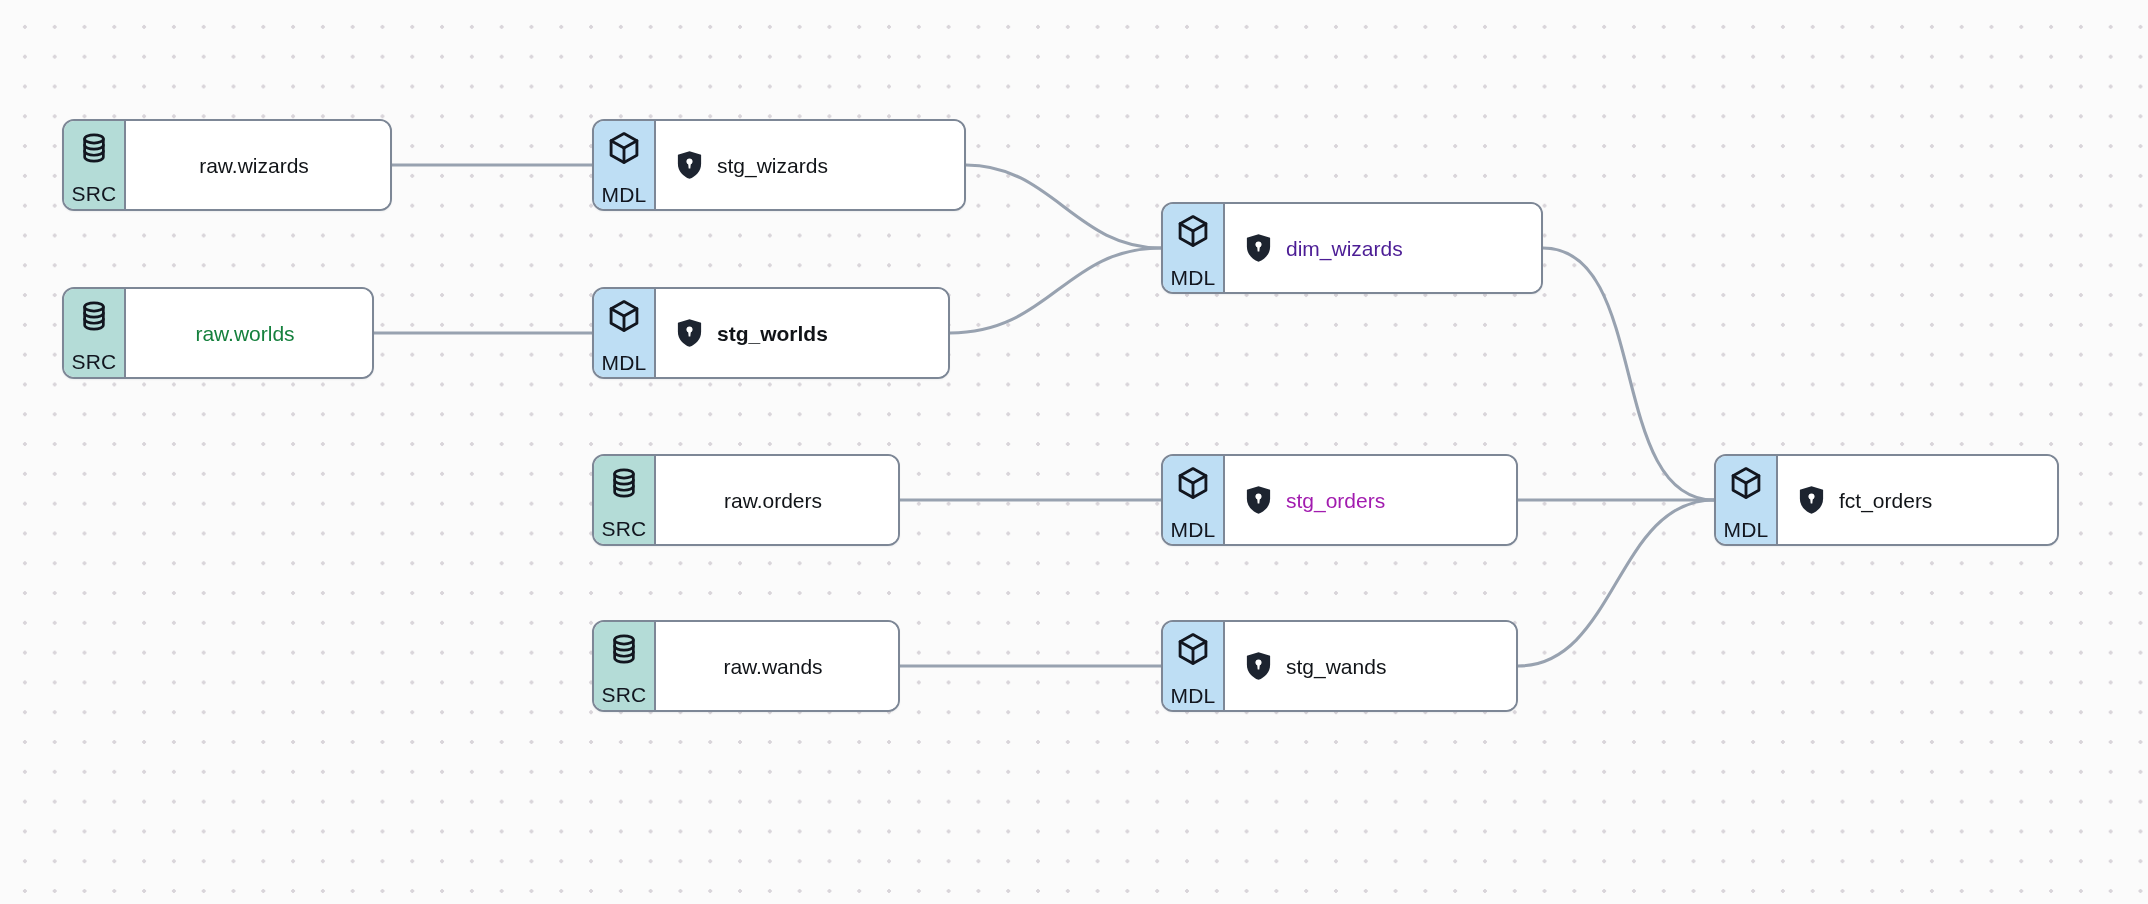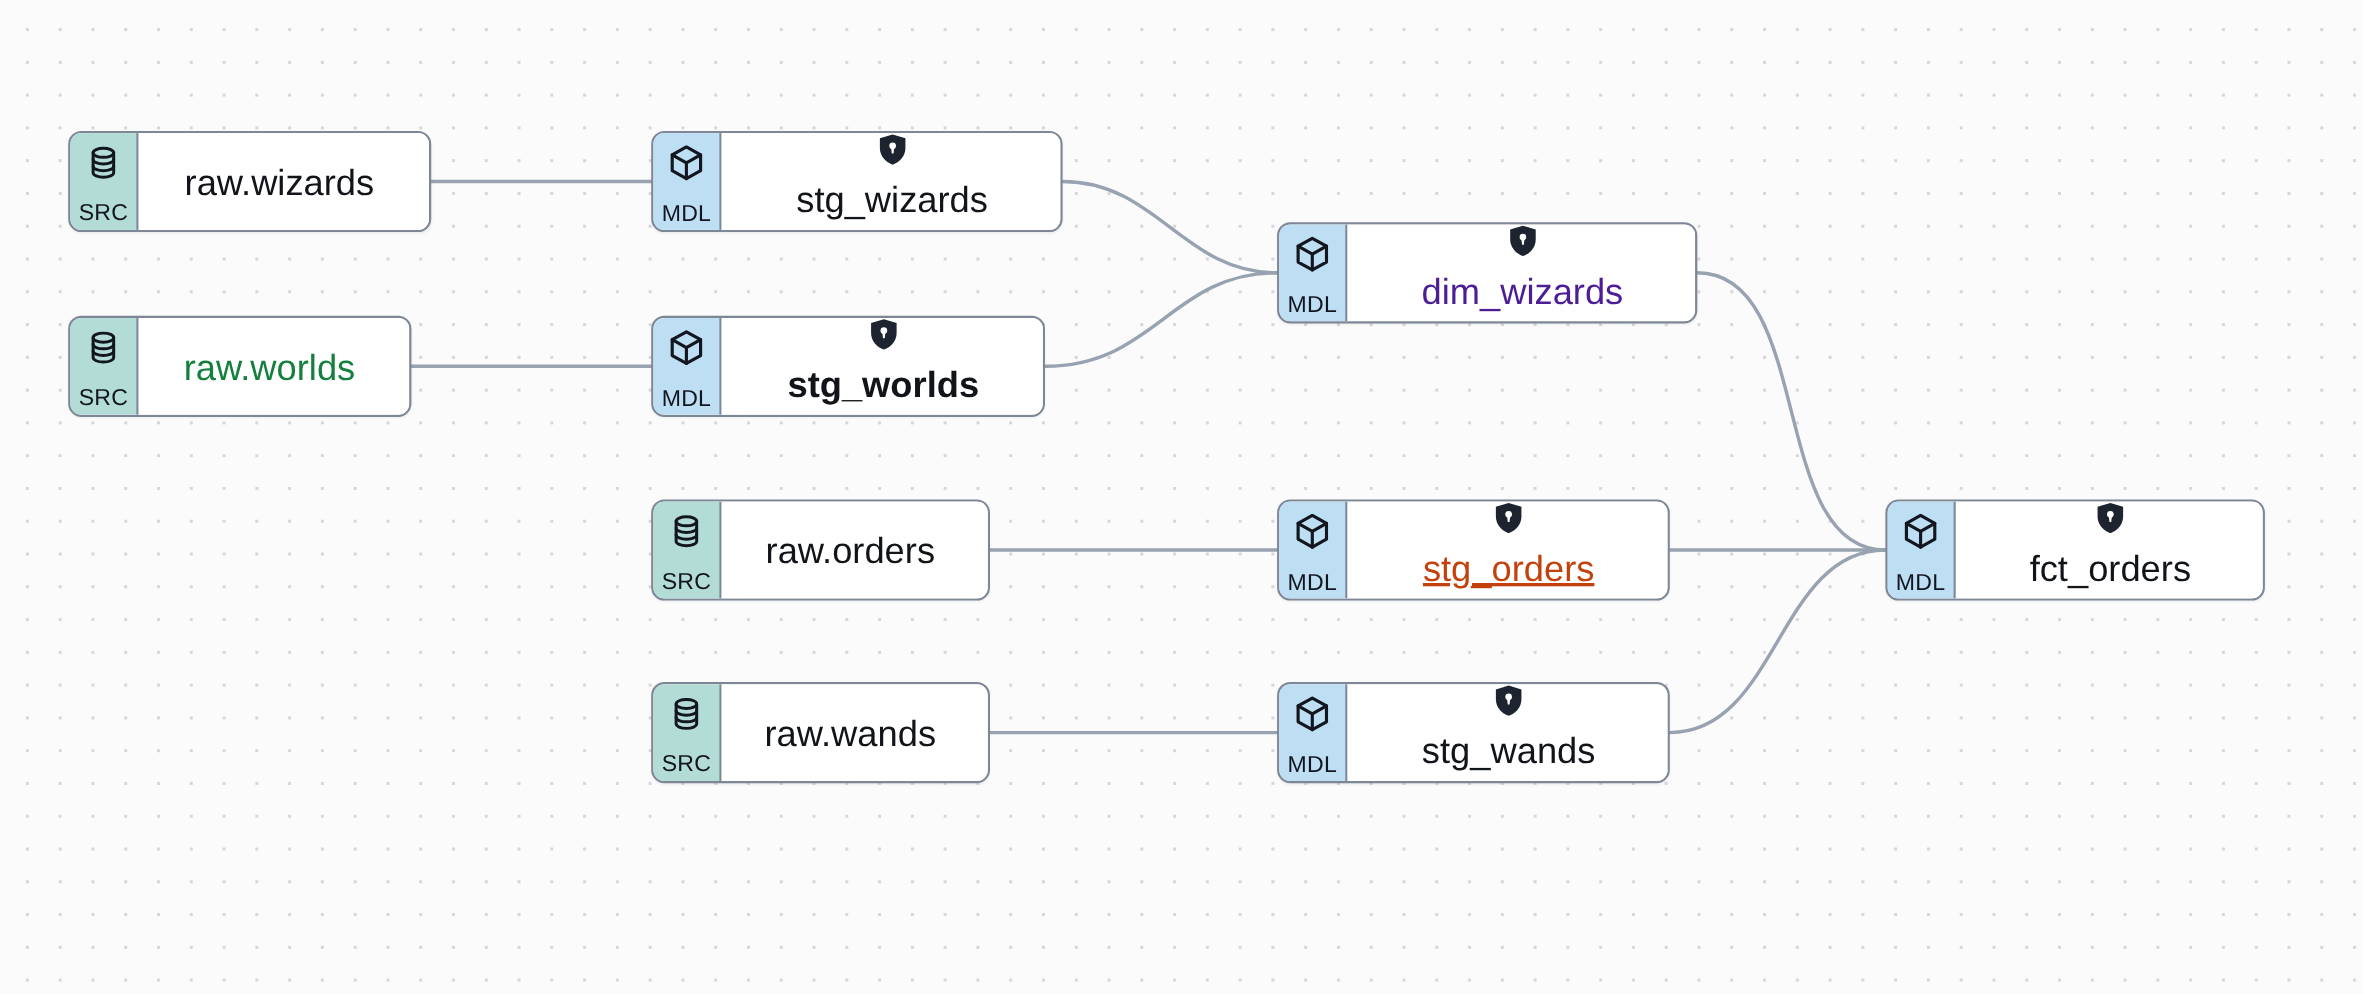--- a/index.html
+++ b/index.html
@@ -77,27 +77,27 @@
   .node-body {
     flex: 1 1 auto;
     display: flex;
     align-items: center;
     gap: 14px;
     padding: 0 18px 0 20px;
     background: #ffffff;
     box-sizing: border-box;
   }
   .node.src .node-body { justify-content: center; padding-left: 10px; }
-  .node.mdl .node-body { justify-content: flex-start; flex-direction: column; }
+  .node.mdl .node-body { justify-content: flex-start; }
 
   .lock-icon { display: block; line-height: 0; flex: 0 0 auto; }
   .lock-icon svg { display: block; }
 
   .node-label {
-    font-size: 33px;
+    font-size: 21px;
     line-height: 1;
     color: #111418;
     white-space: nowrap;
     font-family: "Liberation Sans", sans-serif;
     text-align: right;
   }
 </style>
 </head>
 <body>
 
@@ -236,21 +236,21 @@
           <span class="badge-kind">MDL</span>
         </div>
         <div class="node-body">
           <span class="lock-icon">
             <svg width="27" height="30" viewBox="0 0 20 22" aria-hidden="true">
               <path d="M10 0.8 L18.6 3.4 V10 C18.6 15.4 14.6 19.6 10 21.2 C5.4 19.6 1.4 15.4 1.4 10 V3.4 Z" fill="#1d2430"></path>
               <circle cx="10" cy="8.4" r="2.25" fill="#ffffff"></circle>
               <path d="M8.85 8.6 h2.3 l-0.55 5.0 h-1.2 Z" fill="#ffffff"></path>
             </svg>
           </span>
-          <span class="node-label" style="color: #c2410c; text-decoration: underline;">stg_orders</span>
+          <span class="node-label" style="color: #a21caf;">stg_orders</span>
         </div>
       </div>
       <div class="node mdl" style="left: 1161px; top: 620px; width: 357px; height: 92px;">
         <div class="node-badge">
           <span class="badge-icon">
             <svg width="36" height="36" viewBox="0 0 24 24" fill="none" stroke="#12161f" stroke-width="1.9" stroke-linecap="round" stroke-linejoin="round">
               <path d="M12 2.4 L20.6 7.2 V16.8 L12 21.6 L3.4 16.8 V7.2 Z"></path>
               <path d="M3.4 7.2 L12 12 L20.6 7.2"></path>
               <path d="M12 12 V21.6"></path>
             </svg>

